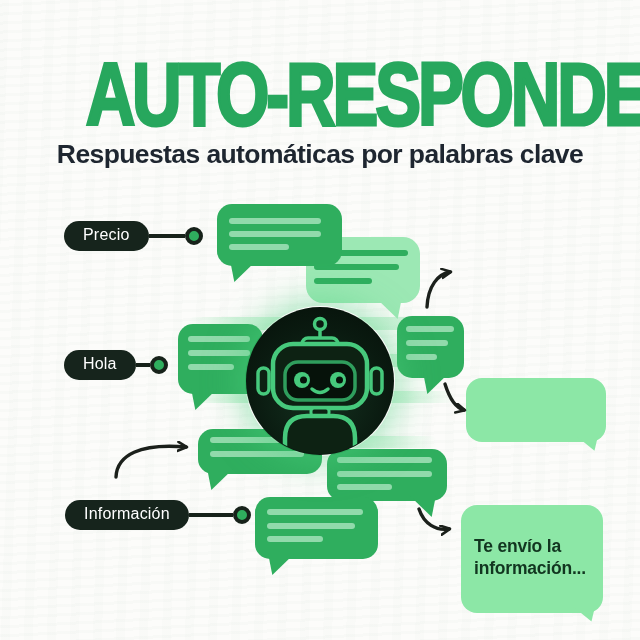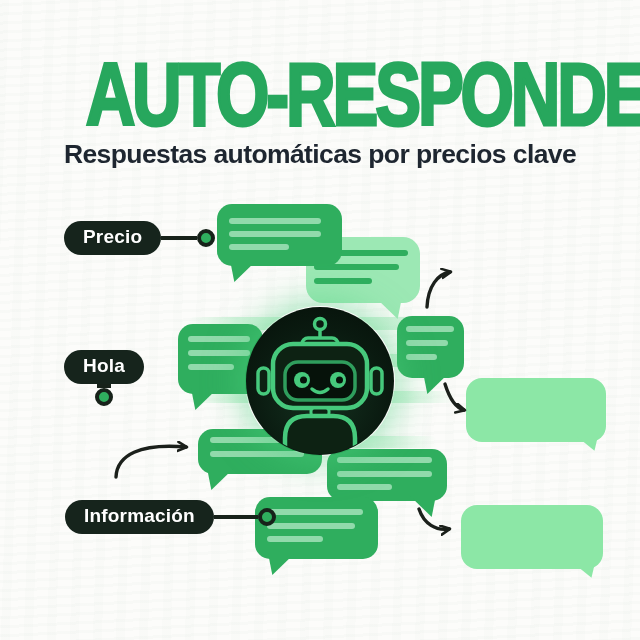--- a/index.html
+++ b/index.html
@@ -22,28 +22,28 @@
     transform:scale(.78,1.02); transform-origin:center top; white-space:nowrap;
   }
   .subtitle-wrap { position:absolute; top:139px; left:0; width:640px; text-align:center; z-index:7; }
   .subtitle {
     display:inline-block; font-size:26.5px; font-weight:700; color:#1e2630;
     letter-spacing:-.6px; white-space:nowrap;
   }
   
   .kw { position:absolute; display:flex; align-items:center; z-index:8; }
   .pill {
-    background:#16241c; color:#ffffff; font-size:19px; font-weight:700;
+    background:#16241c; color:#ffffff; font-size:16px; font-weight:400;
     padding:5px 19px 7px; border-radius:18px; letter-spacing:.2px; white-space:nowrap;
   }
   .connector { height:3.5px; background:#17221a; }
   .dot { width:10px; height:10px; border-radius:50%; background:#2fae5e; border:4px solid #17221a; }
   .kw-precio { top:221px; left:64px; }
   .kw-precio .connector { width:36px; }
-  .kw-hola { top:350px; left:64px;flex-direction:column; }
+  .kw-hola { top:350px; left:64px; }
   .kw-hola .connector { width:14px; }
   .kw-info { top:500px; left:65px; }
   .kw-info .connector { width:44px; }
   
   .bubble { position:absolute; border-radius:15px; }
   .bub-med { background:#2fae5e; }
   .bub-med .tail { background:#2fae5e; }
   .bub-light { background:#9ce8b4; }
   .bub-light .tail { background:#9ce8b4; }
   .tail { position:absolute; width:27px; height:22px; bottom:-16px; }
@@ -85,21 +85,21 @@
 </head>
 <body>
 
 <div class="poster">
   <div class="texture"></div>
 
   <div class="title-wrap">
     <span class="title">AUTO-RESPONDER</span>
   </div>
   <div class="subtitle-wrap">
-    <span class="subtitle">Respuestas automáticas por precios clave</span>
+    <span class="subtitle">Respuestas automáticas por palabras clave</span>
   </div>
 
   <div class="stripe" style="left:188px;top:317px;width:265px;height:13px;background:linear-gradient(90deg,rgba(178,236,196,0),#b2ecc4 18%,#b2ecc4 82%,rgba(178,236,196,0));"></div>
   <div class="stripe" style="left:183px;top:354px;width:275px;height:13px;background:linear-gradient(90deg,rgba(178,236,196,0),#aeeac0 15%,#aeeac0 85%,rgba(178,236,196,0));"></div>
   <div class="stripe" style="left:188px;top:391px;width:266px;height:12px;background:linear-gradient(90deg,rgba(178,236,196,0),#b2ecc4 18%,#b2ecc4 82%,rgba(178,236,196,0));"></div>
   <div class="stripe" style="left:212px;top:436px;width:225px;height:12px;background:linear-gradient(90deg,rgba(178,236,196,0),#bbeecb 20%,#bbeecb 80%,rgba(178,236,196,0));"></div>
 
   <div class="bubble bub-med b1">
     <div class="bline" style="width:92px;margin-top:14px;"></div>
     <div class="bline" style="width:92px;margin-top:7px;"></div>
@@ -188,20 +188,22 @@
   <div class="kw kw-info">
     <span class="pill">Información</span>
     <span class="connector"></span>
     <span class="dot"></span>
   </div>
 
   <div class="resp r2">
     <div class="tail"></div>
   </div>
   <div class="resp r3">
+    <span>Te envío la
+información...</span>
     <div class="tail"></div>
   </div>
 
   <svg class="arrows" width="640" height="640" viewBox="0 0 640 640">
     <defs>
       <marker id="ah" markerUnits="userSpaceOnUse" markerWidth="16" markerHeight="16" refX="9" refY="5.5" orient="auto">
         <path d="M1 1 L10 5.5 L1 10" stroke="#1b201b" stroke-width="2.6" fill="none" stroke-linecap="round" stroke-linejoin="round"></path>
       </marker>
     </defs>
     <g stroke="#1b201b" stroke-width="3.4" fill="none" stroke-linecap="round">

